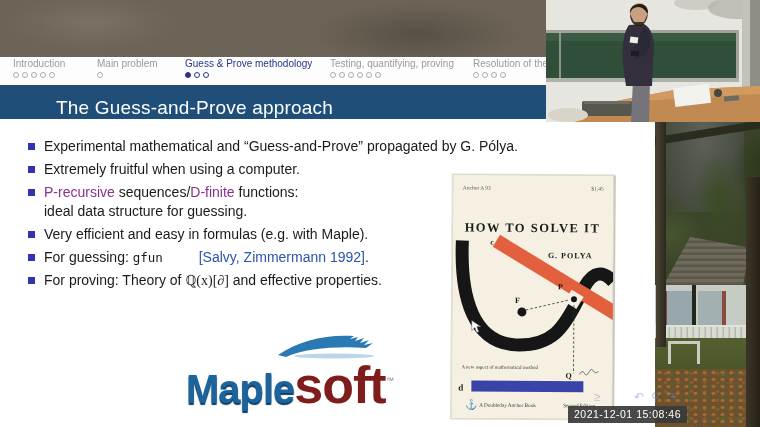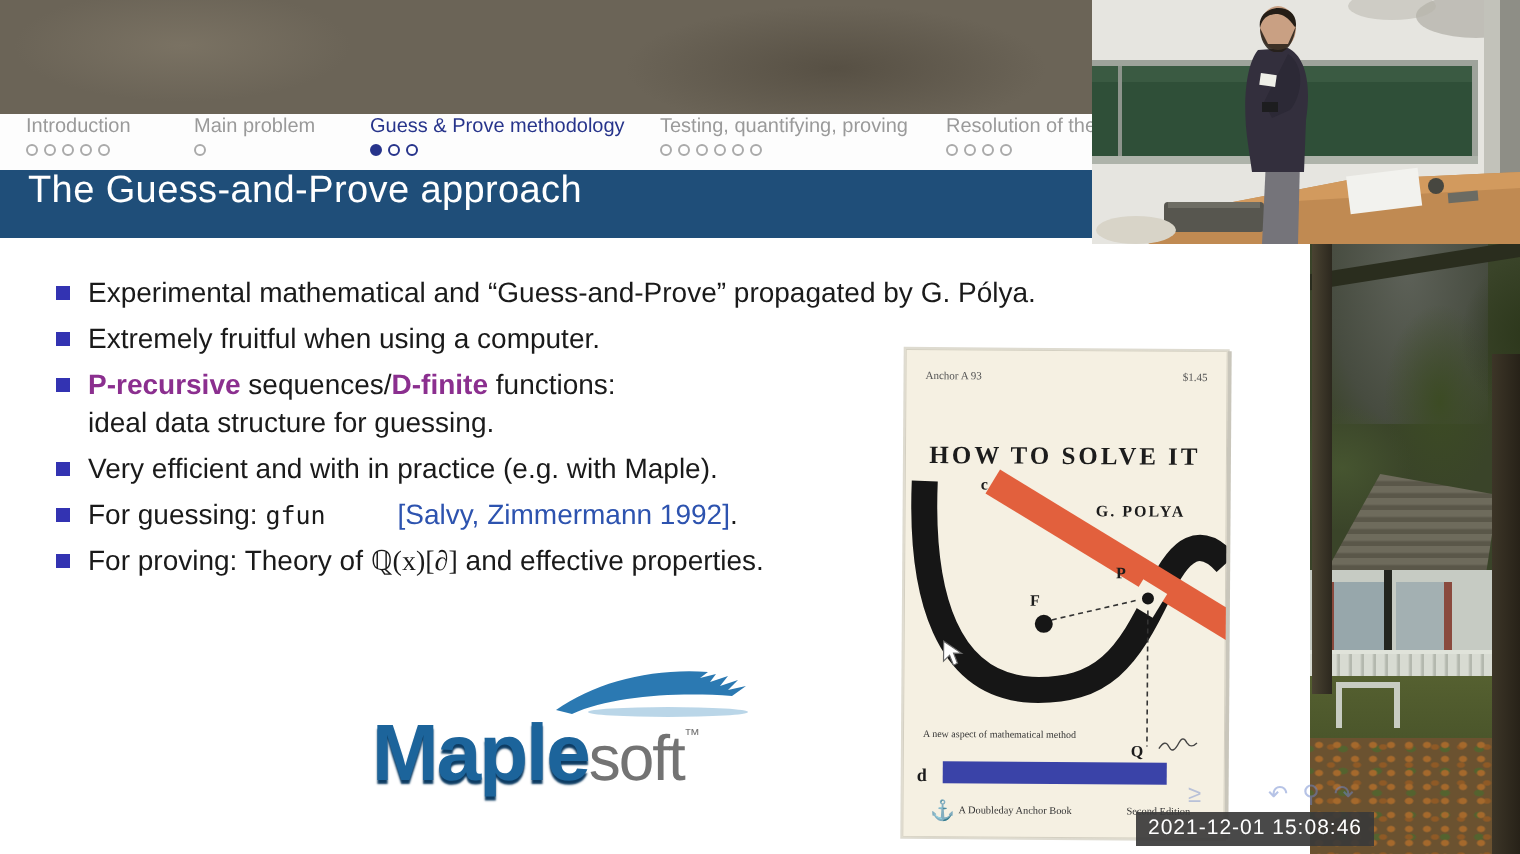--- a/index.html
+++ b/index.html
@@ -59,38 +59,38 @@
   .nav-sec{position:absolute;top:2px;font-size:10px;color:#9a9a9a;line-height:10px;white-space:nowrap;}
   .nav-sec:nth-child(1){left:13px}.nav-sec:nth-child(2){left:97px}
   .nav-sec:nth-child(3){left:185px}.nav-sec:nth-child(4){left:330px}
   .nav-sec:nth-child(5){left:473px}
   .nav-sec.active{color:var(--nav-active,#27348b);}
   .navdots{margin-top:3px;display:flex;gap:3px;}
   .dot{width:4px;height:4px;border-radius:50%;border:1px solid #aaaaaa;background:#fff;}
   .nav-sec.active .dot{border-color:var(--nav-active,#27348b);}
   .dot.filled{background:var(--nav-active,#27348b);}
   .titlebar{position:absolute;left:0;top:28px;width:655px;height:34px;
-    background:var(--title-bar,#1f4e79);display:flex;align-items:flex-start;}
+    background:var(--title-bar,#1f4e79);display:flex;align-items:flex-end;padding-left:42px;}
   .titlebar .t{color:#fff;font-size:19px;margin-left:14px;letter-spacing:.2px;}
 
   .bullets{position:absolute;left:28px;top:80px;width:600px;margin:0;padding:0;list-style:none;}
   .bullet{display:flex;margin-bottom:4px;font-size:14px;line-height:19px;color:#1a1a1a;}
   .marker{flex:0 0 auto;width:7px;height:7px;background:var(--bullet,#3333b2);margin:6px 9px 0 0;}
-  .seg-purple{color:var(--purple,#8b2f8f);font-weight:bold;}
+  .seg-purple{color:var(--purple,#8b2f8f);font-weight:normal;}
   .seg-blue{color:var(--link-blue,#2d53af);padding-left:32px;}
   .seg-mono{font-family:"DejaVu Sans Mono","Liberation Mono",monospace;font-size:12.5px;}
   .seg-math{font-family:Liberation Serif, serif;}
 
   
   .logo{position:absolute;left:186px;top:276px;width:250px;height:80px;}
   .logo .leaf{position:absolute;left:90px;top:0px;}
   .logo .wordmark{position:absolute;left:0px;top:22px;white-space:nowrap;}
   .logo .maple{font-size:40px;font-weight:bold;color:var(--maple-blue,#1c649b);
     letter-spacing:-1px;text-shadow:0 2px 1px #0d3c63;}
-  .logo .soft{font-size:32px;font-weight:400;color:#737373;letter-spacing:-1px;}
+  .logo .soft{font-size:52px;font-weight:700;color:#7f1d1d;letter-spacing:-1px;}
   .logo .tm{font-size:8px;color:#777;vertical-align:20px;}
 
   
   .book{position:absolute;left:452px;top:118px;width:161px;height:244px;
     box-shadow:2px 0 0 #c9c6bb,0 0 0 1px #dedbd0;transform:rotate(.4deg);background:#f5f0e2;}
 
   
   .webcam{position:absolute;left:546px;top:0;width:214px;height:122px;z-index:2;overflow:hidden;background:#e6e5e0;}
 
   
@@ -186,21 +186,21 @@
         <li class="bullet">
           <span class="marker"></span>
           <span><span>Extremely fruitful when using a computer.</span></span>
         </li>
         <li class="bullet">
           <span class="marker"></span>
           <span><span class="seg-purple">P-recursive</span><span> sequences/</span><span class="seg-purple">D-finite</span><span> functions:</span><br><span>ideal data structure for guessing.</span></span>
         </li>
         <li class="bullet">
           <span class="marker"></span>
-          <span><span>Very efficient and with in practice (e.g. with Maple).</span></span>
+          <span><span>Very efficient and easy in formulas (e.g. with Maple).</span></span>
         </li>
         <li class="bullet">
           <span class="marker"></span>
           <span><span>For guessing: </span><span class="seg-mono">gfun</span><span> </span><span class="seg-blue">[Salvy, Zimmermann 1992]</span><span>.</span></span>
         </li>
         <li class="bullet">
           <span class="marker"></span>
           <span><span>For proving: Theory of </span><span class="seg-math">ℚ(x)[∂]</span><span> and effective properties.</span></span>
         </li>
       </ul>

